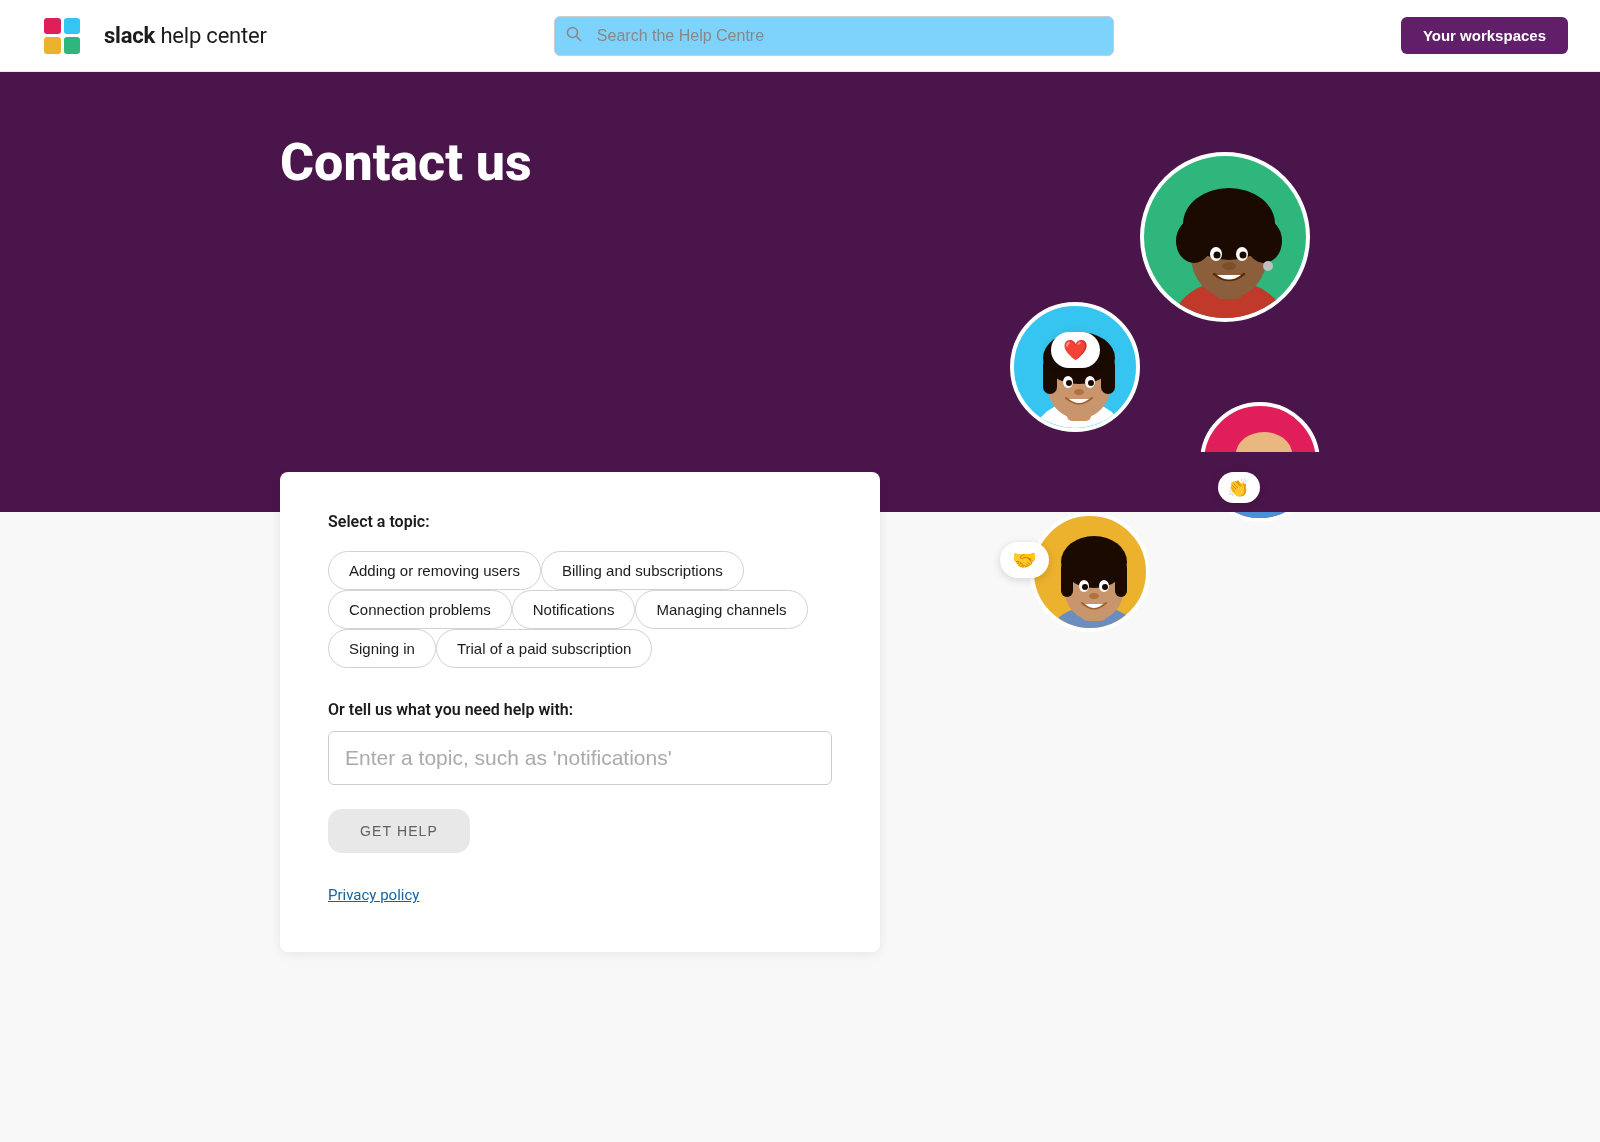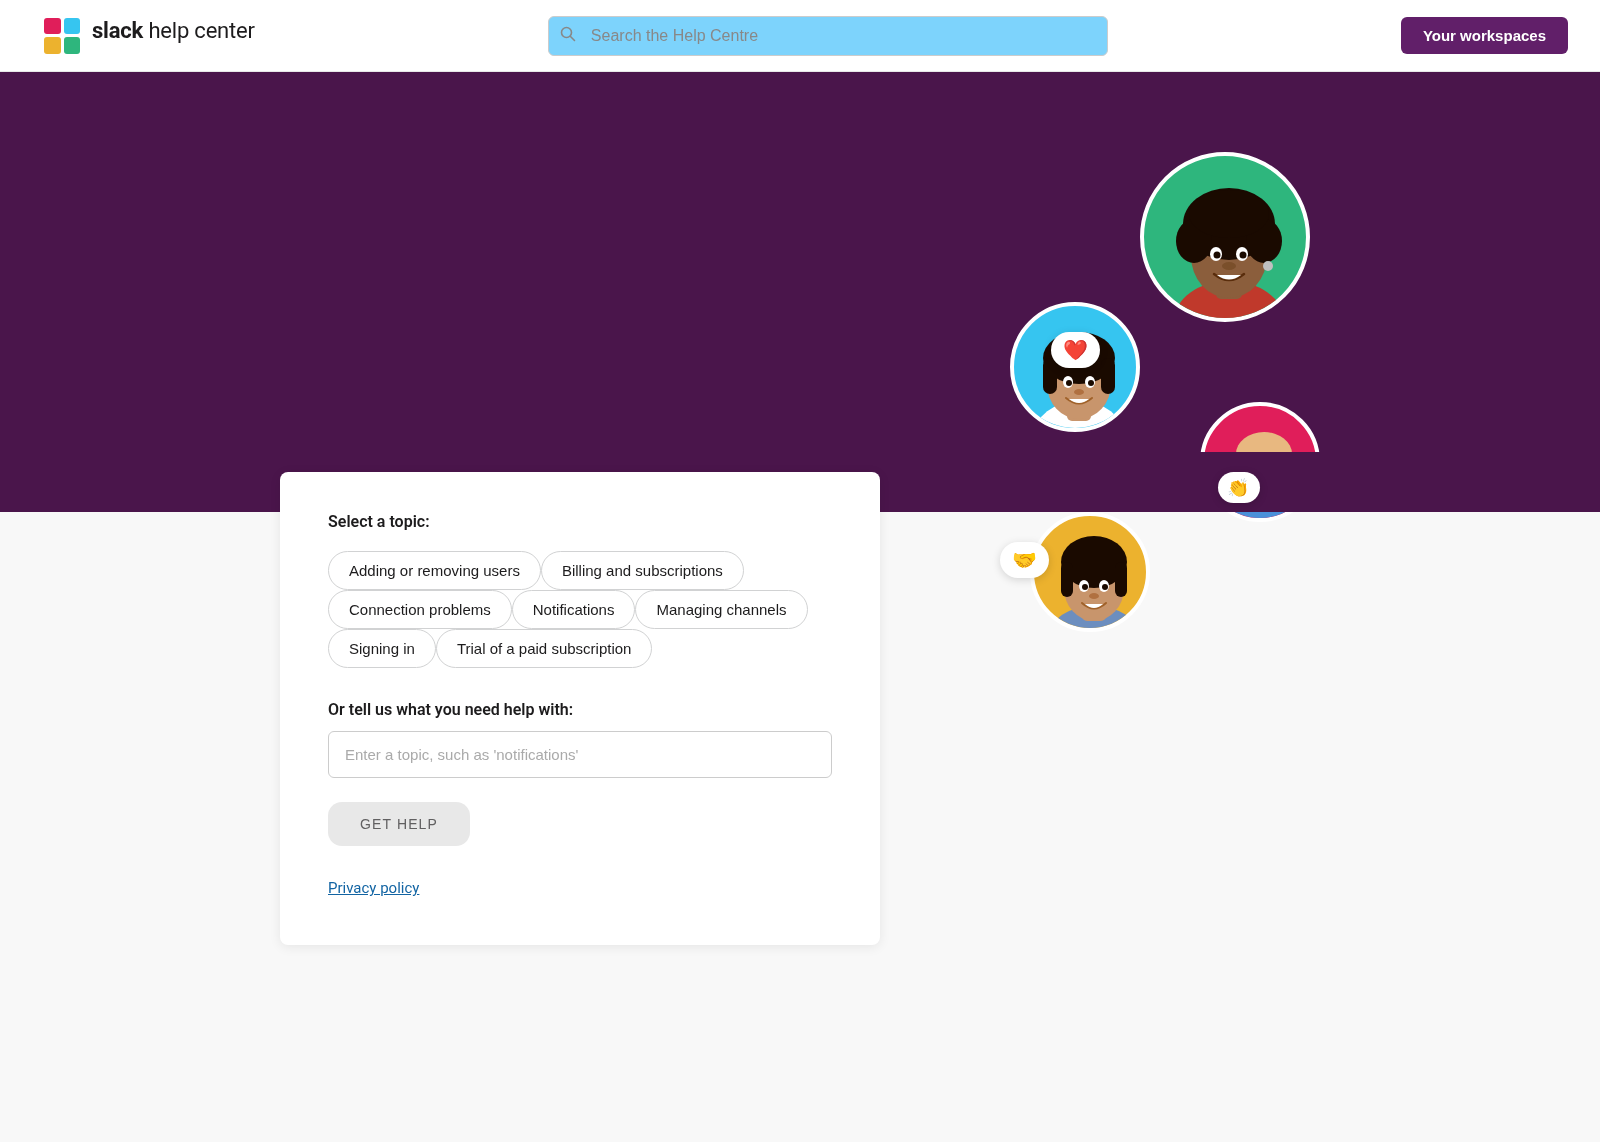--- a/index.html
+++ b/index.html
@@ -10,21 +10,22 @@
       display: flex;
       align-items: center;
       justify-content: space-between;
       background: #fff;
       padding: 0 32px;
       height: 72px;
       border-bottom: 1px solid #e8e8e8;
     }
     .header-logo {
       display: flex;
-      gap: 12px;
+      align-items: center;
+      gap: 24px;
       padding-left: 12px;
     }
     .logo-text {
       font-size: 22px;
       font-weight: 400;
       color: #1d1c1d;
       letter-spacing: -0.2px;
     }
     .logo-text strong {
       font-weight: 700;
@@ -128,21 +129,21 @@
       font-size: 16px;
       font-weight: 600;
       color: #1d1c1d;
       margin-bottom: 12px;
     }
     .help-input {
       width: 100%;
       padding: 14px 16px;
       border: 1.5px solid #ccc;
       border-radius: 6px;
-      font-size: 15px;
+      font-size: 21px;
       color: #1d1c1d;
       outline: none;
       margin-bottom: 24px;
       background: #fff;
     }
     .help-input::placeholder { color: #aaa; }
     .get-help-btn {
       background: #e8e8e8;
       color: #616061;
       border: none;
@@ -216,20 +217,21 @@
       </svg>
     </span>
     <input type="text" placeholder="Search the Help Centre" style="">
   </div>
   <button class="your-workspaces-btn">Your workspaces</button>
 </header>
 
 <div class="hero-wrapper">
   <div class="hero">
     <div class="hero-content">
+      <h1>Contact us</h1>
     </div>
   </div>
   <div style="background: #4a154b; height: 60px; position: relative; z-index: 1;"></div>
 </div>
 
 <div style="background: #f8f8f8; position: relative; padding-bottom: 80px;">
   <div style="max-width: 1200px; margin: 0 auto; padding: 0 80px; position: relative;">
 
     <div class="form-card" style="margin-top: -40px;">
       <div class="select-topic-label">Select a topic:</div>

